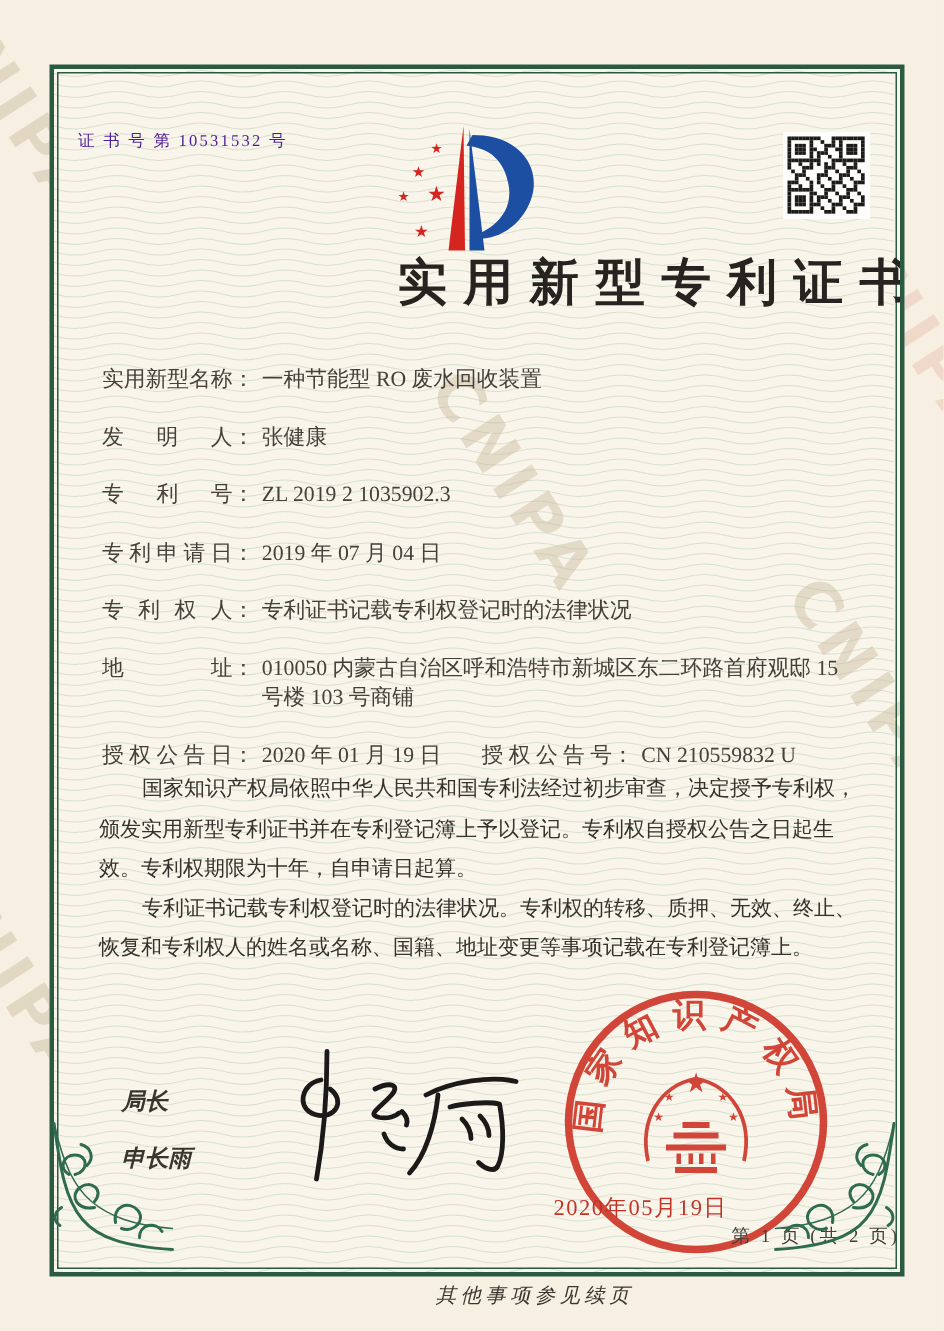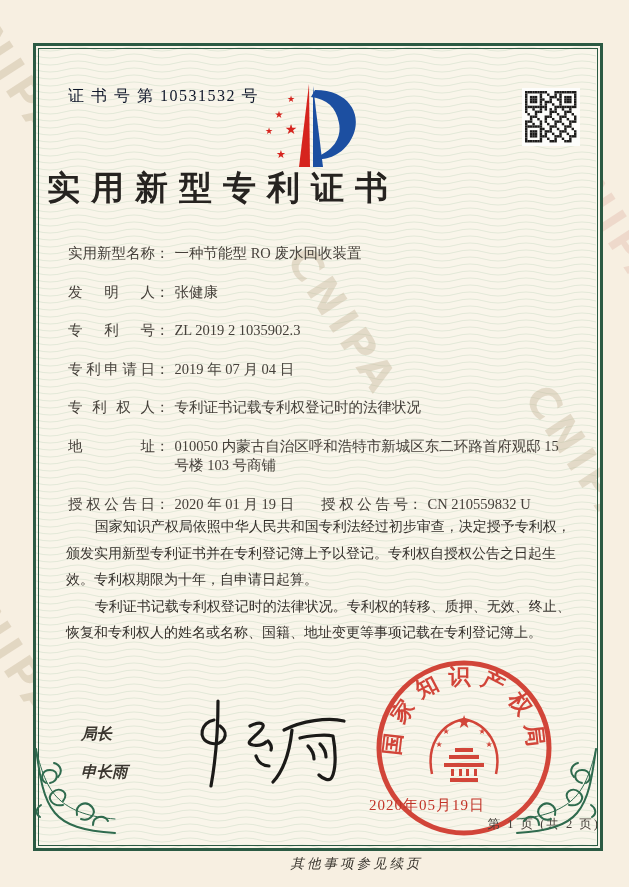--- a/index.html
+++ b/index.html
@@ -22,28 +22,28 @@
     border:3px solid #2b5a43;background:#f9f5ea;overflow:hidden;
   }
   .cert-border::after{
     content:"";position:absolute;inset:2px;border:1px solid #2b5a43;
     pointer-events:none;z-index:2;
   }
   .waves{position:absolute;left:0;top:0;z-index:0;}
   .content{position:absolute;inset:0;z-index:3;}
   .wm-in{position:absolute;z-index:1;}
   .cert-no{
-    position:absolute;left:32px;top:40px;font-size:16px;letter-spacing:1.5px;color:#0f172a;
+    position:absolute;left:16px;top:40px;font-size:11px;letter-spacing:1.5px;color:#4c1d95;
   }
   .logo{position:absolute;left:225px;top:26px;}
   .qr{position:absolute;left:486px;top:42px;background:#fdfdfb;}
   .qr svg{display:block;}
   .title{
-    position:absolute;left:0;top:120px;width:100%;text-align:left;
-    font-size:33px;font-weight:bold;letter-spacing:11px;text-indent:11px;color:#262320;
+    position:absolute;left:0;top:120px;width:100%;text-align:right;
+    font-size:33px;font-weight:bold;letter-spacing:11px;text-indent:11px;color:#262320;padding-left:17px;
   }
   .fields{position:absolute;left:32px;top:198px;width:508px;font-size:14.5px;line-height:19.5px;color:#45403a;}
   .frow{display:flex;margin-bottom:19px;}
   .flabel{
     flex:0 0 87px;width:87px;text-align:justify;text-align-last:justify;
     color:#45403a;
   }
   .fcolon{flex:0 0 auto;}
   .fvalue{margin-left:5px;max-width:402px;}
   .grant-row{display:flex;margin-bottom:0;}

